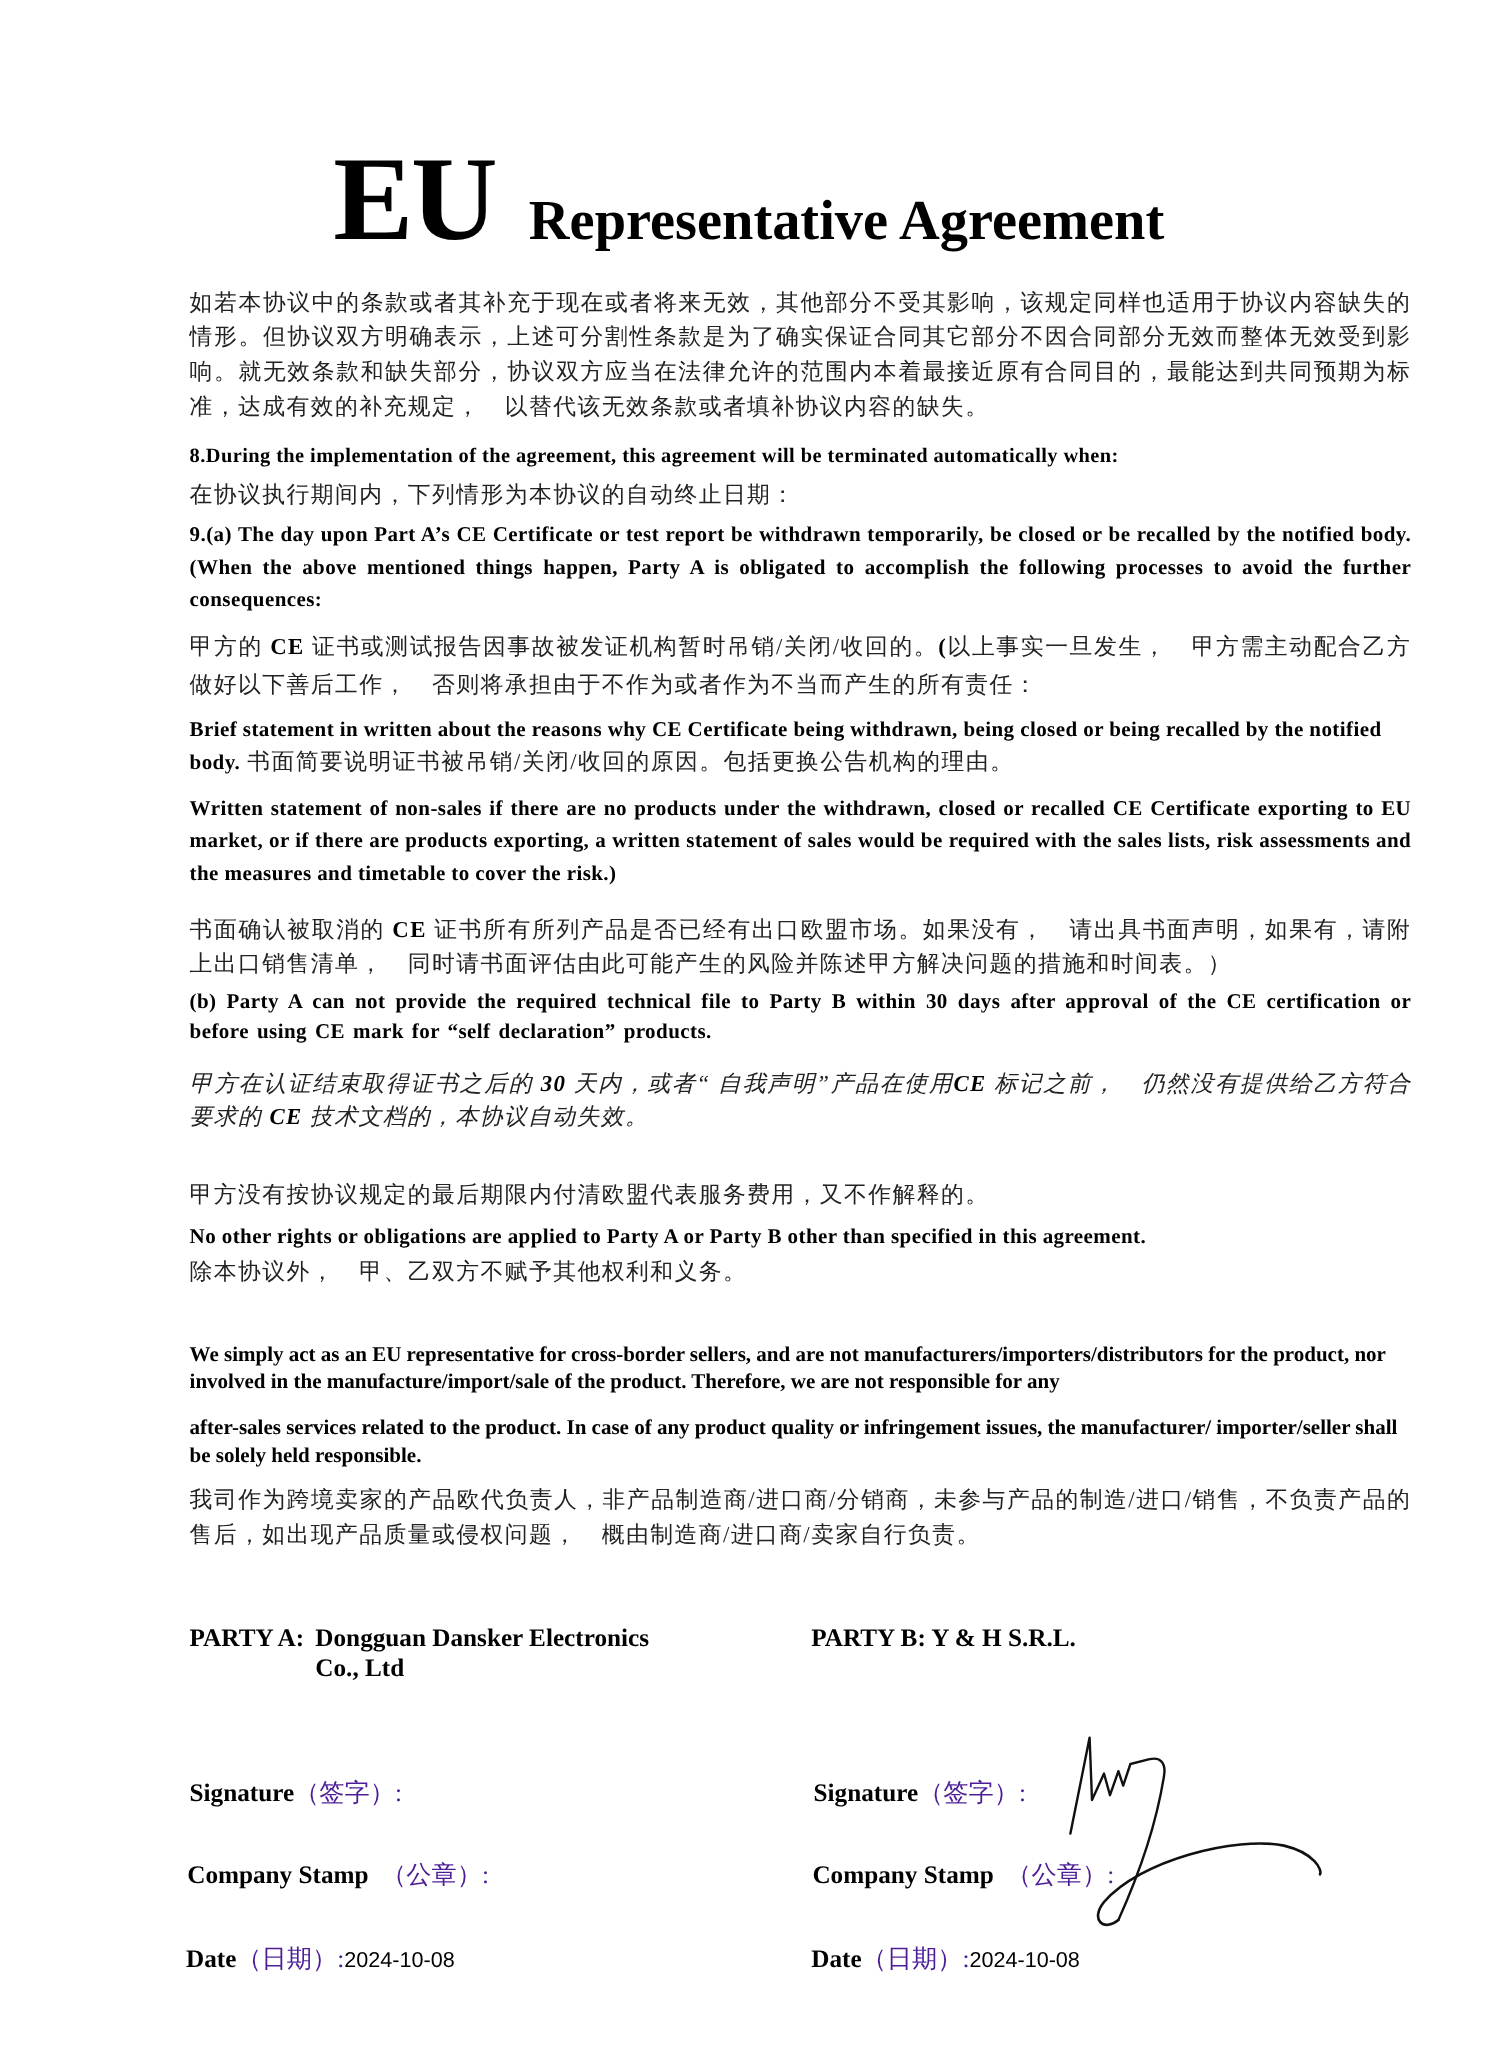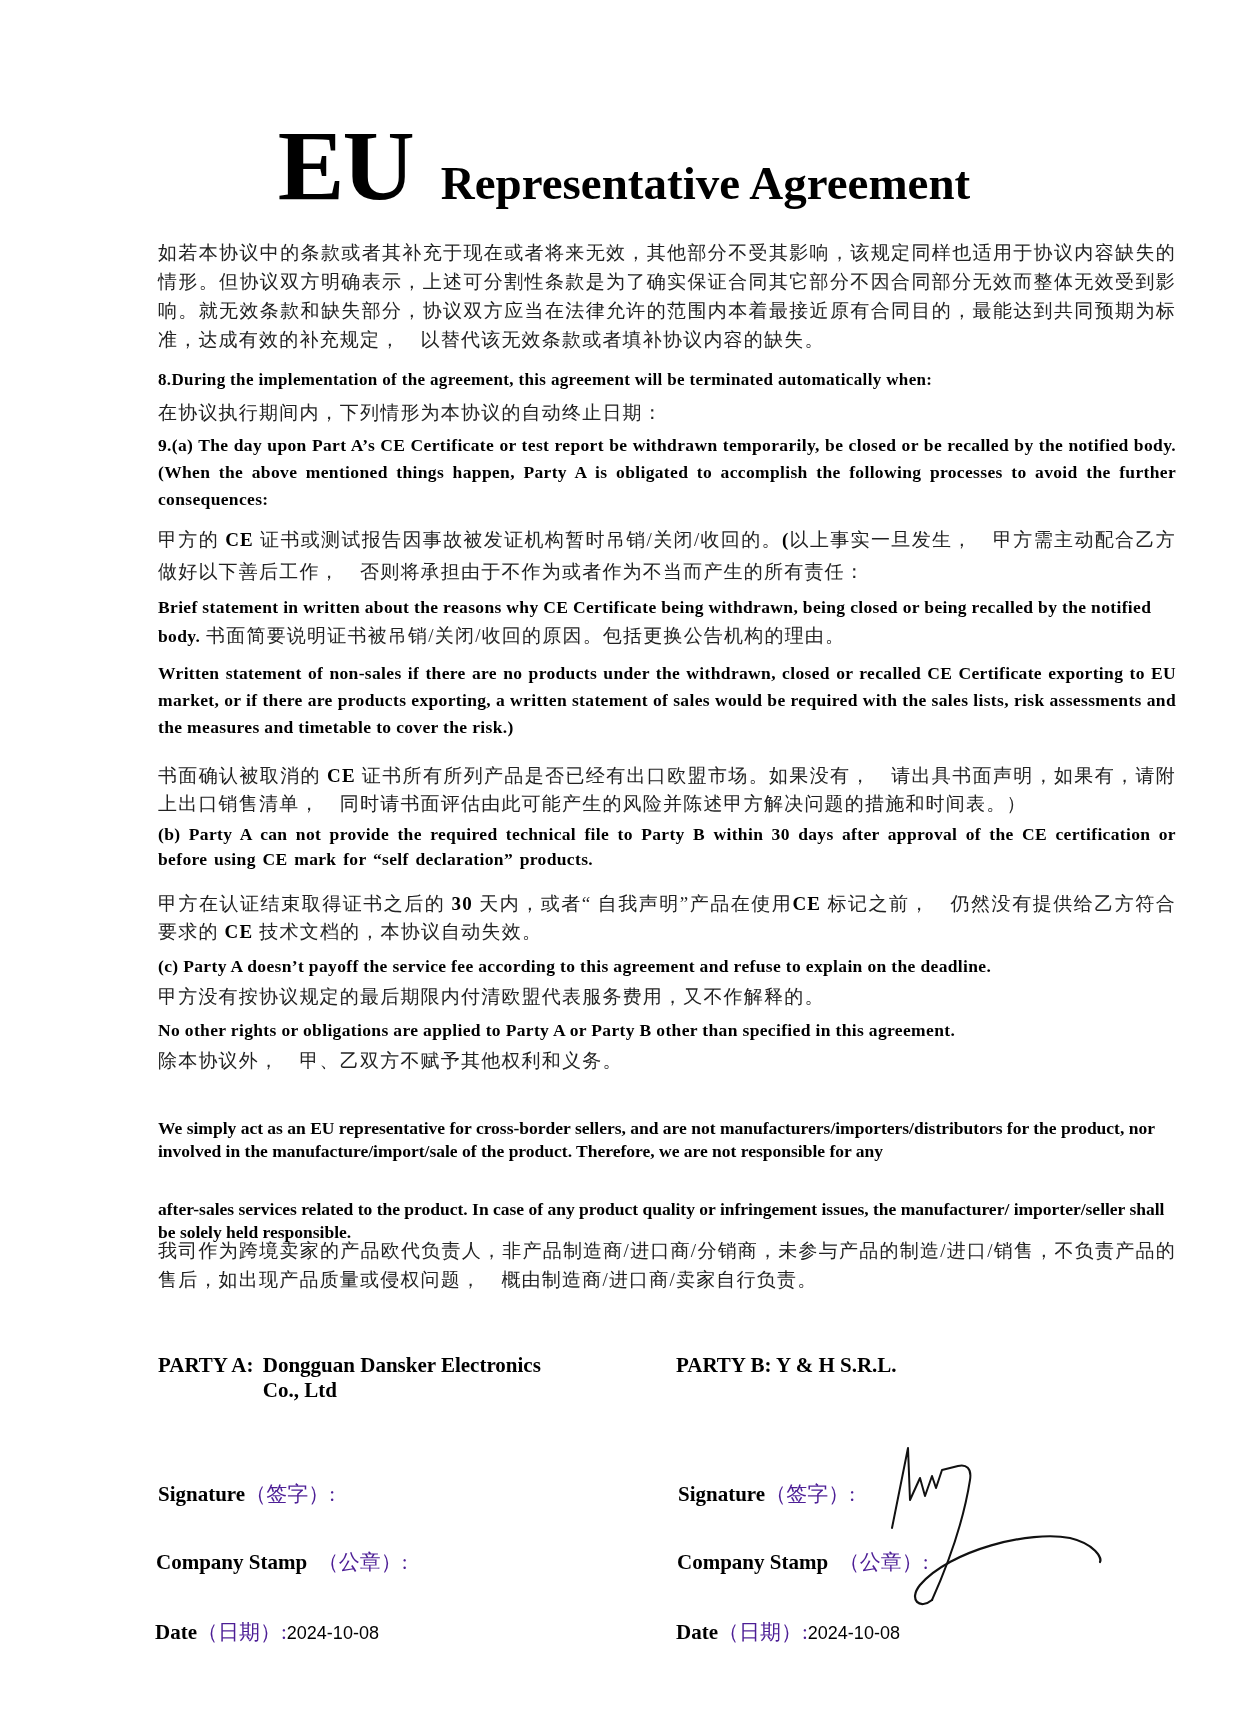--- a/index.html
+++ b/index.html
@@ -45,35 +45,34 @@
   </div>
 
   <div class="block en" style="top:660px;">Written statement of non-sales if there are no products under the withdrawn, closed or recalled CE Certificate exporting to EU market, or if there are products exporting, a written statement of sales would be required with the sales lists, risk assessments and the measures and timetable to cover the risk.)</div>
 
   <div class="block zh" style="top:762px; line-height:28px;">
     <span>书面确认被取消的 </span><span class="b">CE</span><span> 证书所有所列产品是否已经有出口欧盟市场。如果没有，　请出具书面声明，如果有，请附上出口销售清单，　同时请书面评估由此可能产生的风险并陈述甲方解决问题的措施和时间表。）</span>
   </div>
 
   <div class="block en" style="top:822px; line-height:25px; word-spacing:2px;">(b)  Party A can  not provide  the  required technical  file to  Party B within 30   days  after approval  of the  CE certification or before using CE mark for “self declaration” products.</div>
 
-  <div class="block zh" style="top:890px; line-height:28px;">
+  <div class="block zh" style="top:890px; line-height:28px;font-style:italic;">
     <span> 甲方在认证结束取得证书之后的 </span><span class="b">30</span><span> 天内，或者“ 自我声明”产品在使用</span><span class="b">CE</span><span> 标记之前，　仍然没有提供给乙方符合要求的 </span><span class="b">CE</span><span> 技术文档的，本协议自动失效。</span>
   </div>
 
-  <div class="block en" style="top:953px;">(c)  Party A doesn’t payoff the service fee according to this agreement and refuse to explain on the deadline.</div>
 
   <div class="block zh" style="top:982px;"> 甲方没有按协议规定的最后期限内付清欧盟代表服务费用，又不作解释的。</div>
 
   <div class="block en" style="top:1017px;">No other rights or obligations are applied to Party A or Party B other than specified in this agreement.</div>
 
   <div class="block zh" style="top:1046px;"> 除本协议外，　甲、乙双方不赋予其他权利和义务。</div>
 
   <div class="block en2" style="top:1117px;">We simply act as an EU representative for cross-border sellers, and are not manufacturers/importers/distributors for the product, nor involved in the manufacture/import/sale of the product. Therefore, we are not responsible for any</div>
 
-  <div class="block en2" style="top:1178px;margin-top:20px;">after-sales services related to the product. In case of any product quality or infringement issues, the manufacturer/ importer/seller shall be solely held responsible.</div>
+  <div class="block en2" style="top:1178px;">after-sales services related to the product. In case of any product quality or infringement issues, the manufacturer/ importer/seller shall be solely held responsible.</div>
 
   <div class="block zh" style="top:1236px;">我司作为跨境卖家的产品欧代负责人，非产品制造商/进口商/分销商，未参与产品的制造/进口/销售，不负责产品的售后，如出现产品质量或侵权问题，　概由制造商/进口商/卖家自行负责。</div>
 
   <div class="party" style="left:158px; top:1353px;">
     <span>PARTY A:</span>
     <span style="display:inline-block; vertical-align:top; margin-left:4px;">
       <span style="display:block;">Dongguan Dansker Electronics</span>
       <span style="display:block;">Co., Ltd</span>
     </span>
   </div>

